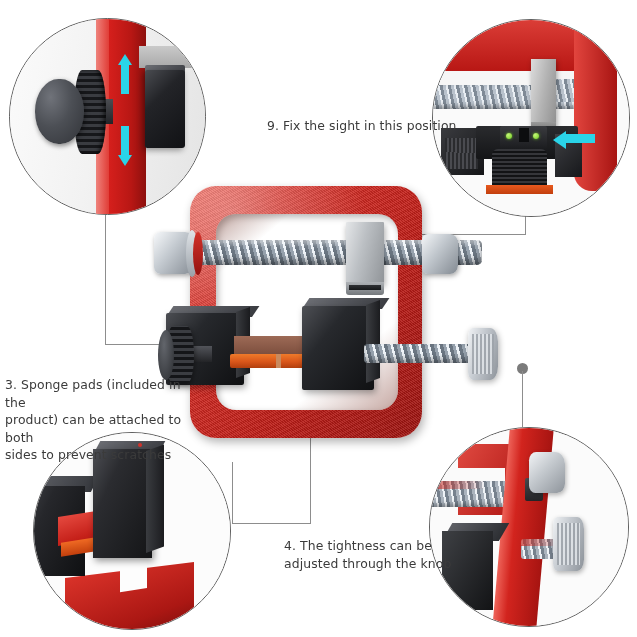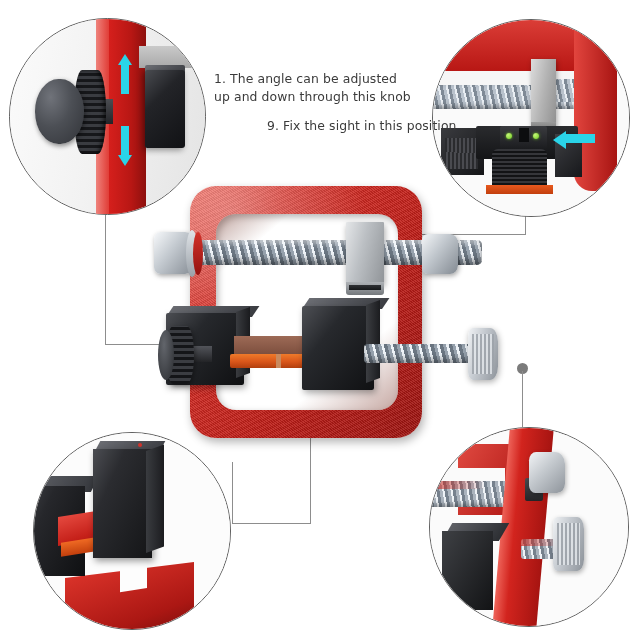--- a/index.html
+++ b/index.html
@@ -382,20 +382,23 @@
     <div class="br-boltdark"></div>
     <div class="br-bolt"></div>
     <div class="br-blkL-top"></div>
     <div class="br-blkL"></div>
     <div class="br-screw"></div>
     <div class="br-screwred"></div>
     <div class="br-thumb"></div>
     <div class="br-thumbrib"></div>
   </div>
 
-  <div class="caption" style="left:214px;top:70px;width:210px;">1. The angle can be adjusted
-up and down through this knob</div>
 
   <div class="caption" style="left:267px;top:117px;width:230px;">9. Fix the sight in this position</div>
 
-
+  <div class="caption" style="left:5px;top:376px;width:196px;">3. Sponge pads (included in the
+product) can be attached to both
+sides to prevent scratches</div>
+
+  <div class="caption" style="left:284px;top:537px;width:200px;">4. The tightness can be
+adjusted through the knob</div>
 
 </div>
 
 </body></html>

